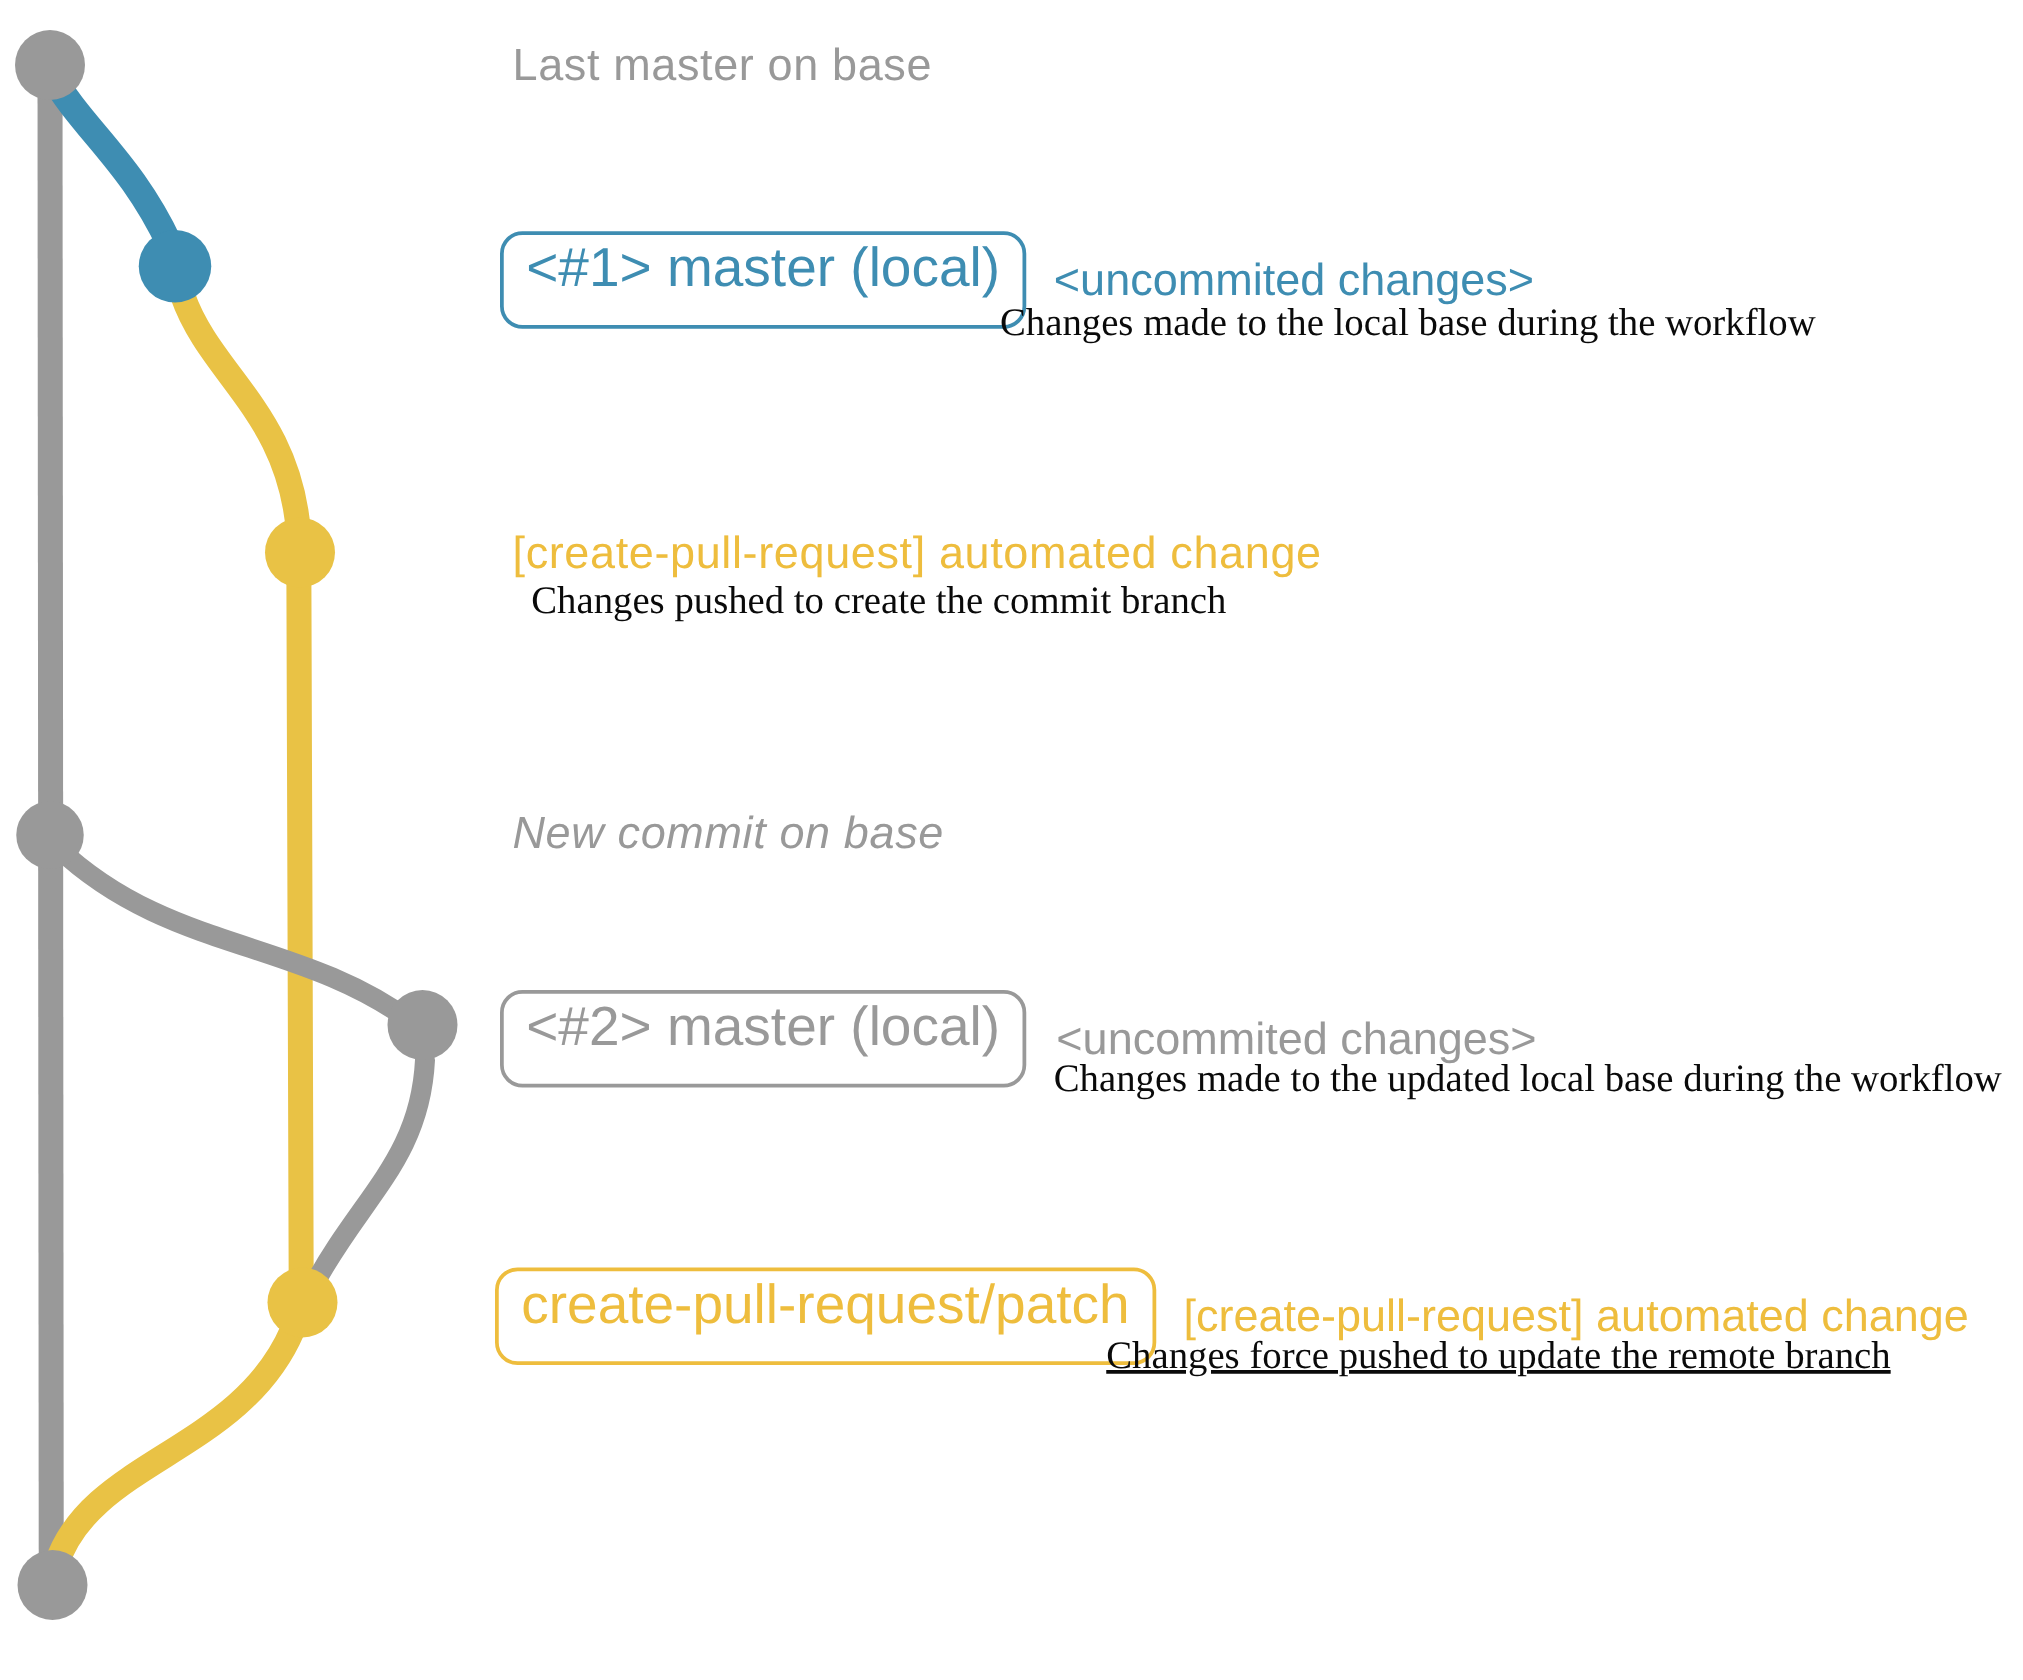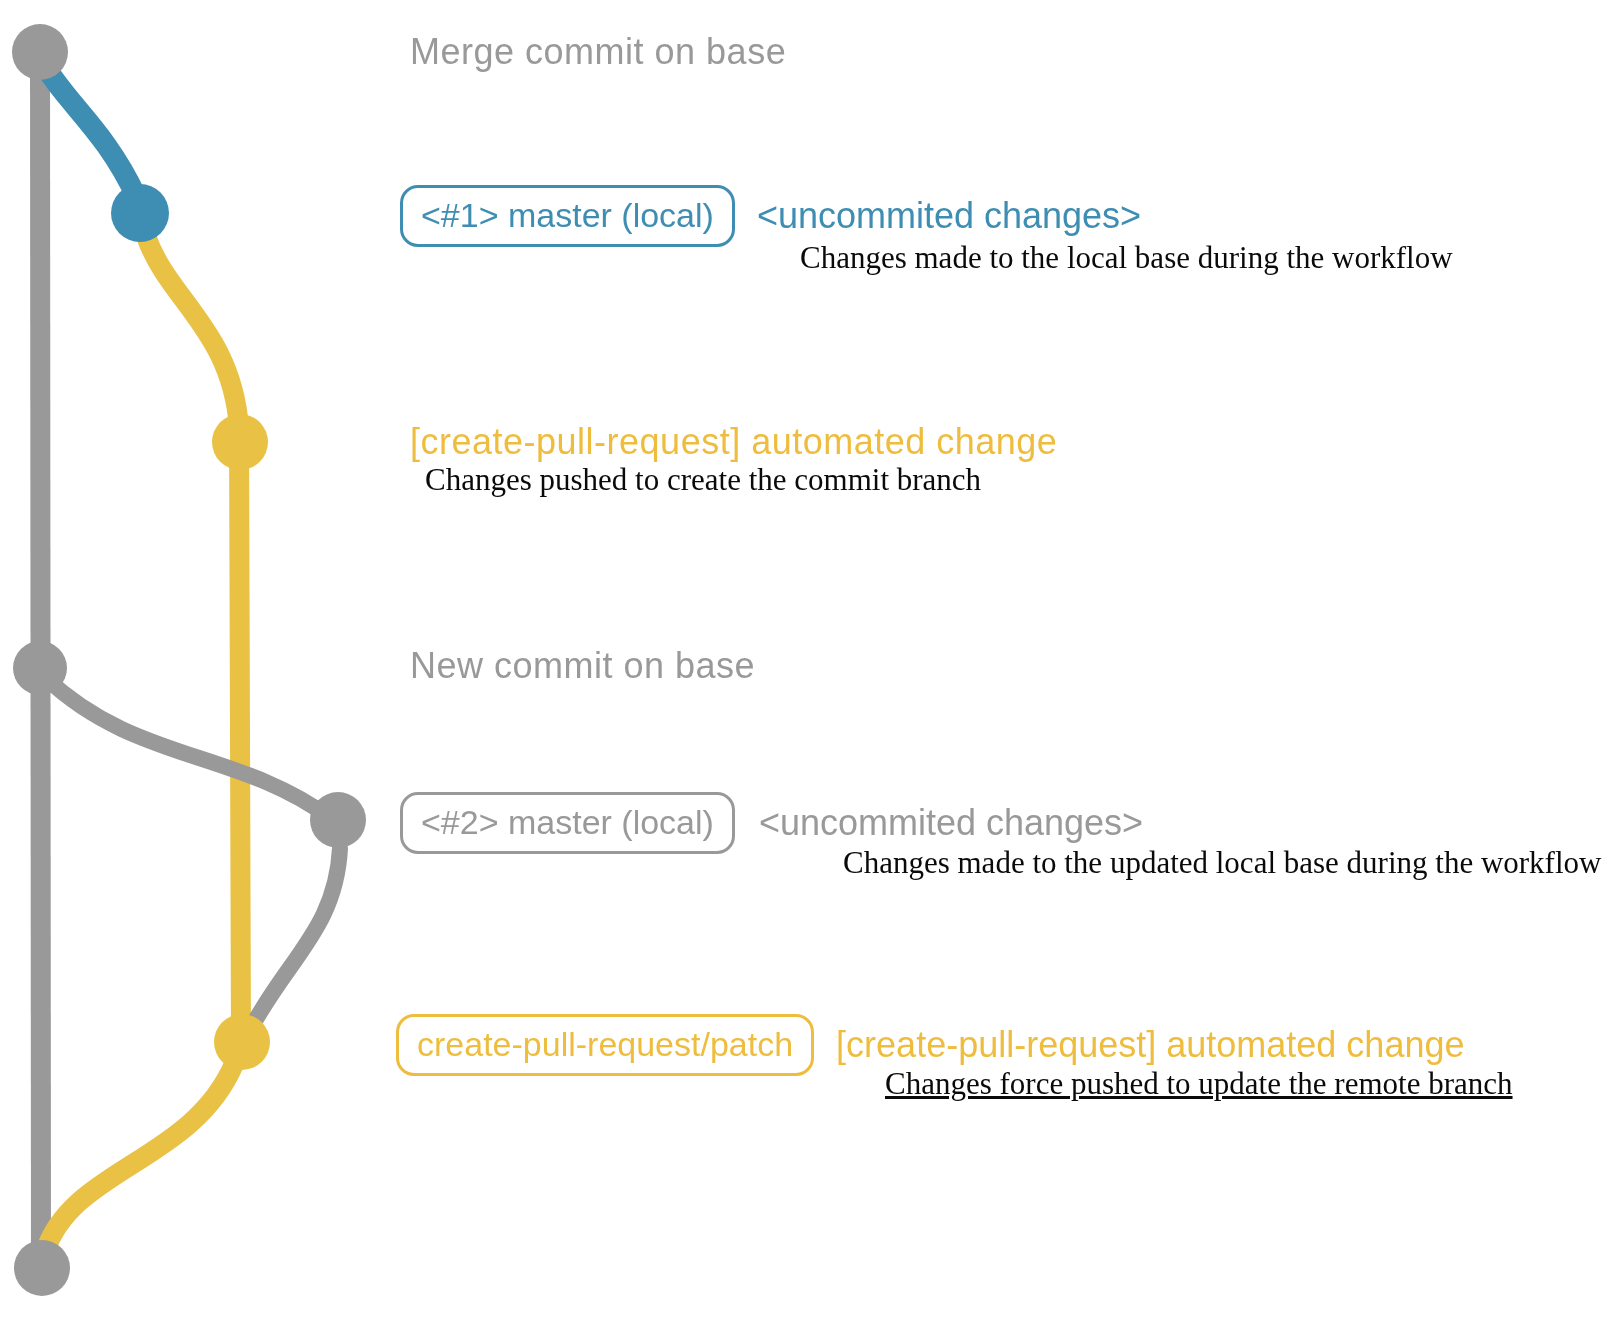--- a/index.html
+++ b/index.html
@@ -33,22 +33,22 @@
   .label-plain {
     font-size: 36px;
     letter-spacing: 0.5px;
   }
   .badge {
     display: inline-flex;
     align-items: center;
     justify-content: center;
     border: 3px solid currentColor;
     border-radius: 18px;
-    padding: 5px 18px 7px 18px;
-    font-size: 34px;
+    padding: 5px 18px 23px 18px;
+    font-size: 44px;
     height: 44px;
     box-sizing: content-box;
   }
   .tag {
     font-size: 36px;
   }
   .desc {
     position: absolute;
     font-family: "Liberation Serif", serif;
     font-size: 31px;
@@ -83,35 +83,35 @@
         <circle cx="140" cy="213" r="29" fill="#3e8db2"></circle>
         <circle cx="240" cy="442" r="28" fill="#e9c245"></circle>
         <circle cx="40" cy="668" r="27" fill="#999999"></circle>
         <circle cx="338" cy="820" r="28" fill="#999999"></circle>
         <circle cx="242" cy="1042" r="28" fill="#e9c245"></circle>
         <circle cx="42" cy="1268" r="28" fill="#999999"></circle>
       </g>
   </svg>
 
   <div class="row" style="left:410px; top:31px;">
-    <span class="label-plain c-gray">Merge commit on base</span>
+    <span class="label-plain c-gray">Last master on base</span>
   </div>
 
   <div class="row" style="left:400px; top:185px;">
     <span class="badge c-blue">&lt;#1&gt; master (local)</span>
     <span class="tag c-blue">&lt;uncommited changes&gt;</span>
   </div>
   <div class="desc" style="left:800px; top:240px;">Changes made to the local base during the workflow</div>
 
   <div class="row" style="left:410px; top:421px;">
     <span class="label-plain c-yellow">[create-pull-request] automated change</span>
   </div>
   <div class="desc" style="left:425px; top:462px;">Changes pushed to create the commit branch</div>
 
-  <div class="row" style="left:410px; top:645px;">
+  <div class="row" style="left:410px; top:645px;font-style:italic;">
     <span class="label-plain c-gray">New commit on base</span>
   </div>
 
   <div class="row" style="left:400px; top:792px;gap:24px;">
     <span class="badge c-gray">&lt;#2&gt; master (local)</span>
     <span class="tag c-gray">&lt;uncommited changes&gt;</span>
   </div>
   <div class="desc" style="left:843px; top:845px;">Changes made to the updated local base during the workflow</div>
 
   <div class="row" style="left:396px; top:1014px;">

